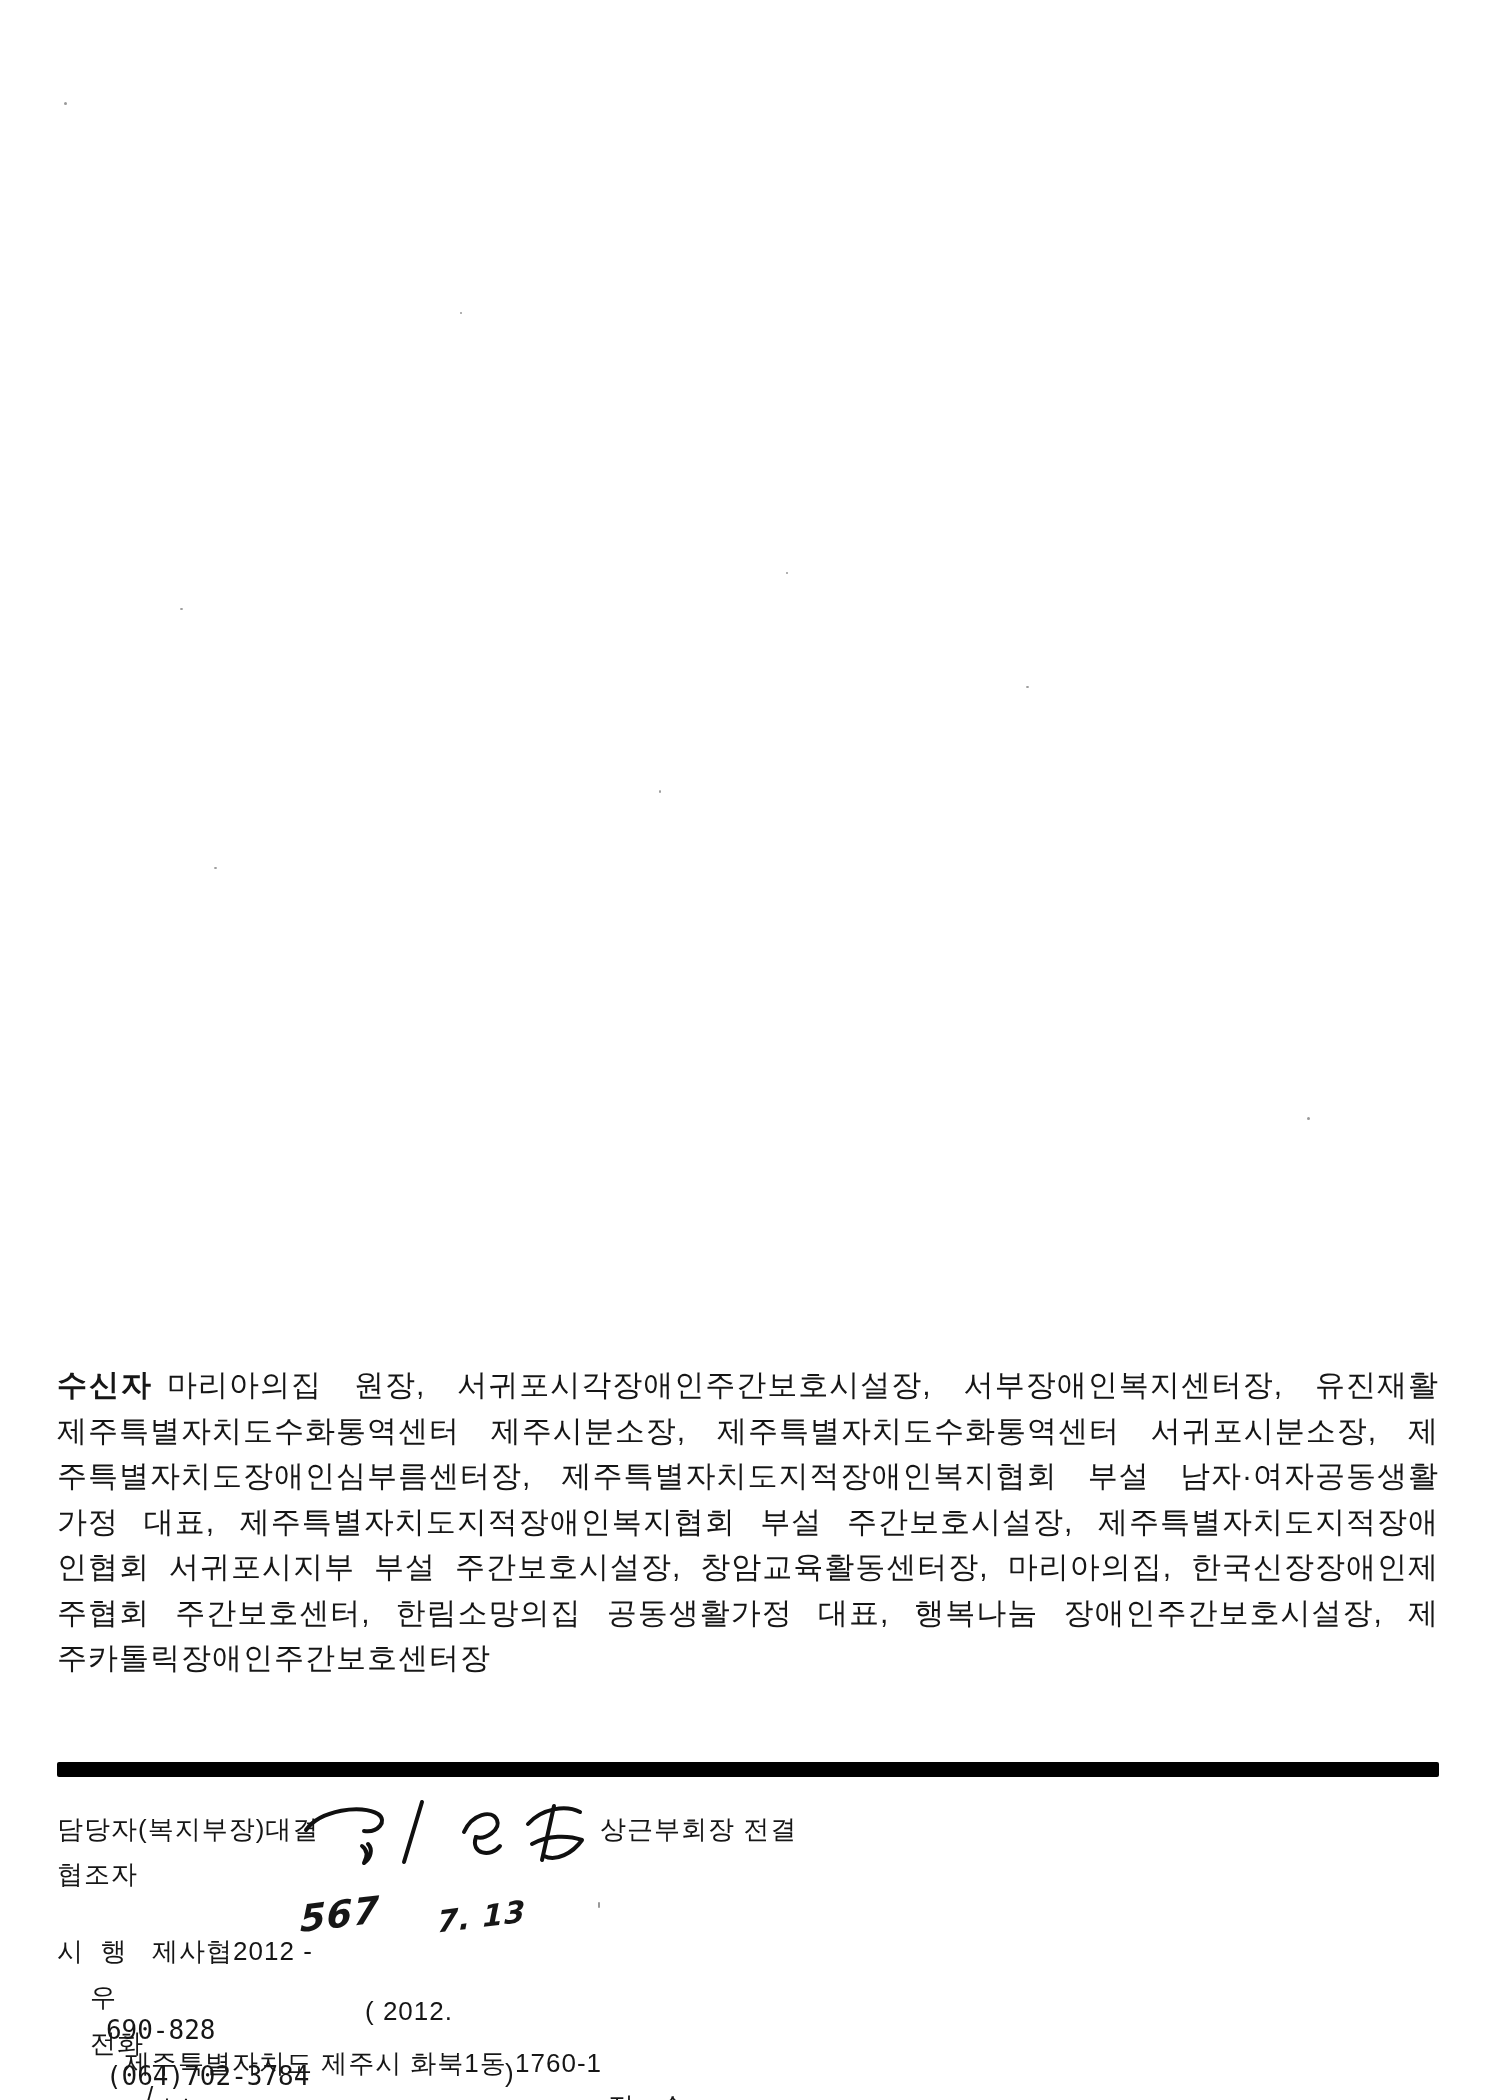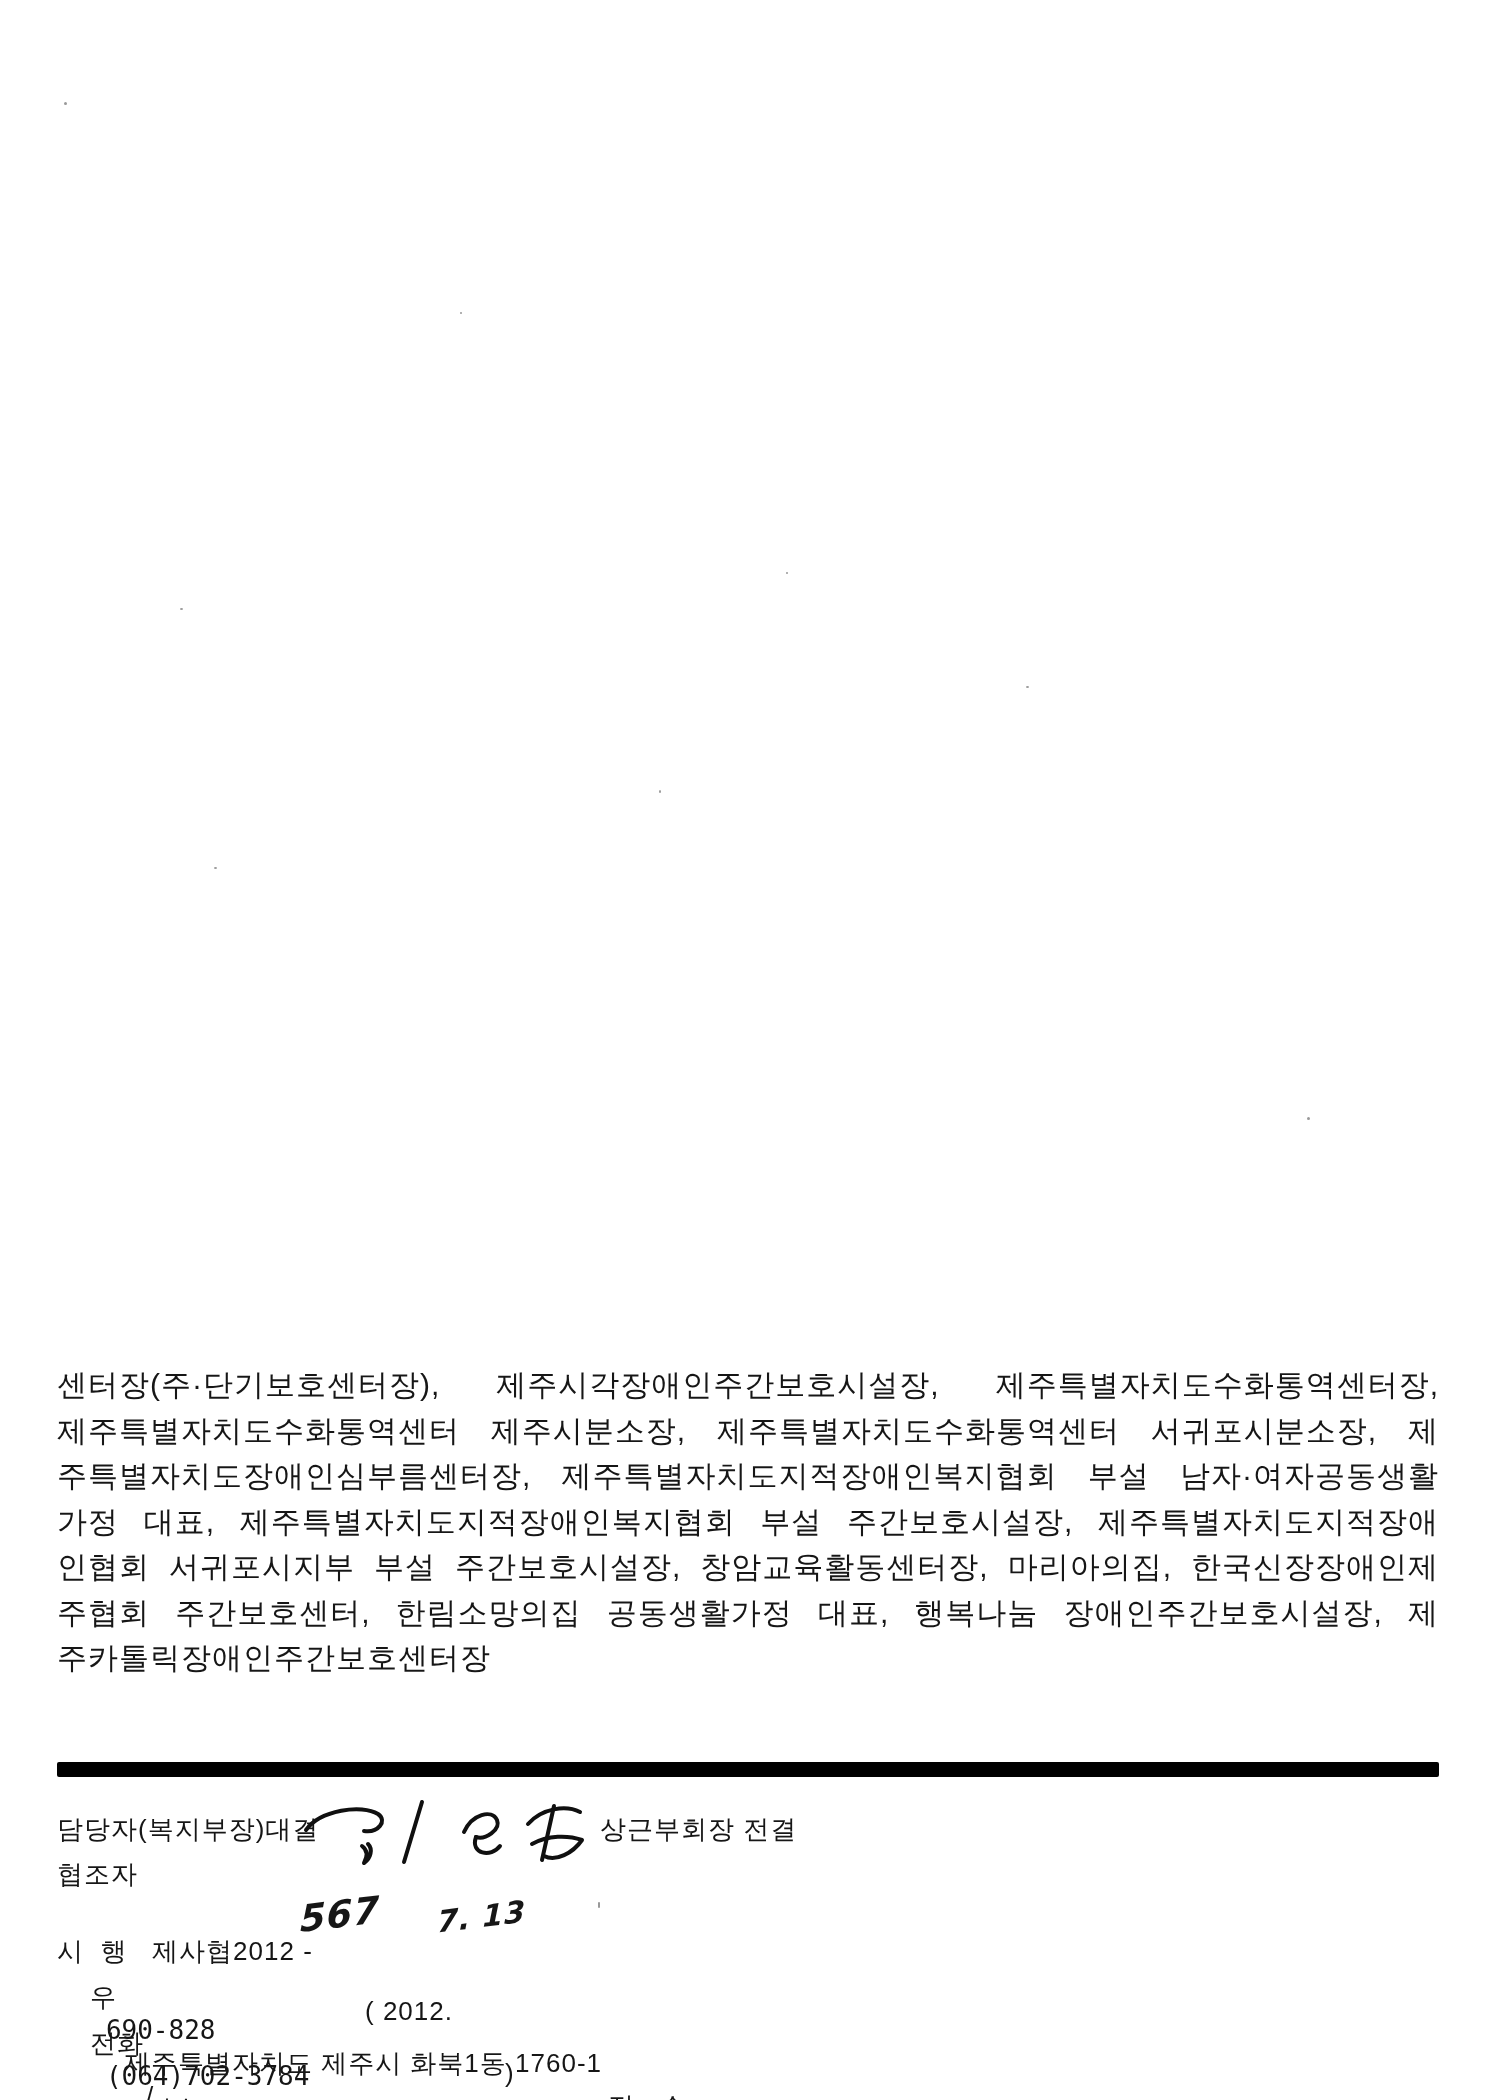--- a/index.html
+++ b/index.html
@@ -70,21 +70,23 @@
   <div class="speck" style="left:460px;top:312px;width:2px;height:2px;"></div>
   <div class="speck" style="left:180px;top:608px;width:3px;height:2px;"></div>
   <div class="speck" style="left:786px;top:572px;width:2px;height:2px;"></div>
   <div class="speck" style="left:1026px;top:686px;width:3px;height:2px;"></div>
   <div class="speck" style="left:659px;top:790px;width:2px;height:3px;"></div>
   <div class="speck" style="left:214px;top:867px;width:3px;height:2px;"></div>
   <div class="speck" style="left:1307px;top:1117px;width:3px;height:3px;"></div>
   <div class="speck" style="left:598px;top:1902px;width:2px;height:6px;border-radius:1px;"></div>
 
   <div class="recipient">
-    <div class="r-line">센터장(주·단기보호센터장), 제주시각장애인주간보호시설장, 제주특별자치도수화통역센터장,</div>
+    <div class="r-line">
+      <span class="r-label">수신자</span><span>마리아의집 원장, 서귀포시각장애인주간보호시설장, 서부장애인복지센터장, 유진재활</span>
+    </div>
     <div class="r-line">제주특별자치도수화통역센터 제주시분소장, 제주특별자치도수화통역센터 서귀포시분소장, 제</div>
     <div class="r-line">주특별자치도장애인심부름센터장, 제주특별자치도지적장애인복지협회 부설 남자·여자공동생활</div>
     <div class="r-line">가정 대표, 제주특별자치도지적장애인복지협회 부설 주간보호시설장, 제주특별자치도지적장애</div>
     <div class="r-line">인협회 서귀포시지부 부설 주간보호시설장, 창암교육활동센터장, 마리아의집, 한국신장장애인제</div>
     <div class="r-line">주협회 주간보호센터, 한림소망의집 공동생활가정 대표, 행복나눔 장애인주간보호시설장, 제</div>
     <div class="r-line last">주카톨릭장애인주간보호센터장</div>
   </div>
 
   <div class="divider"></div>
 

